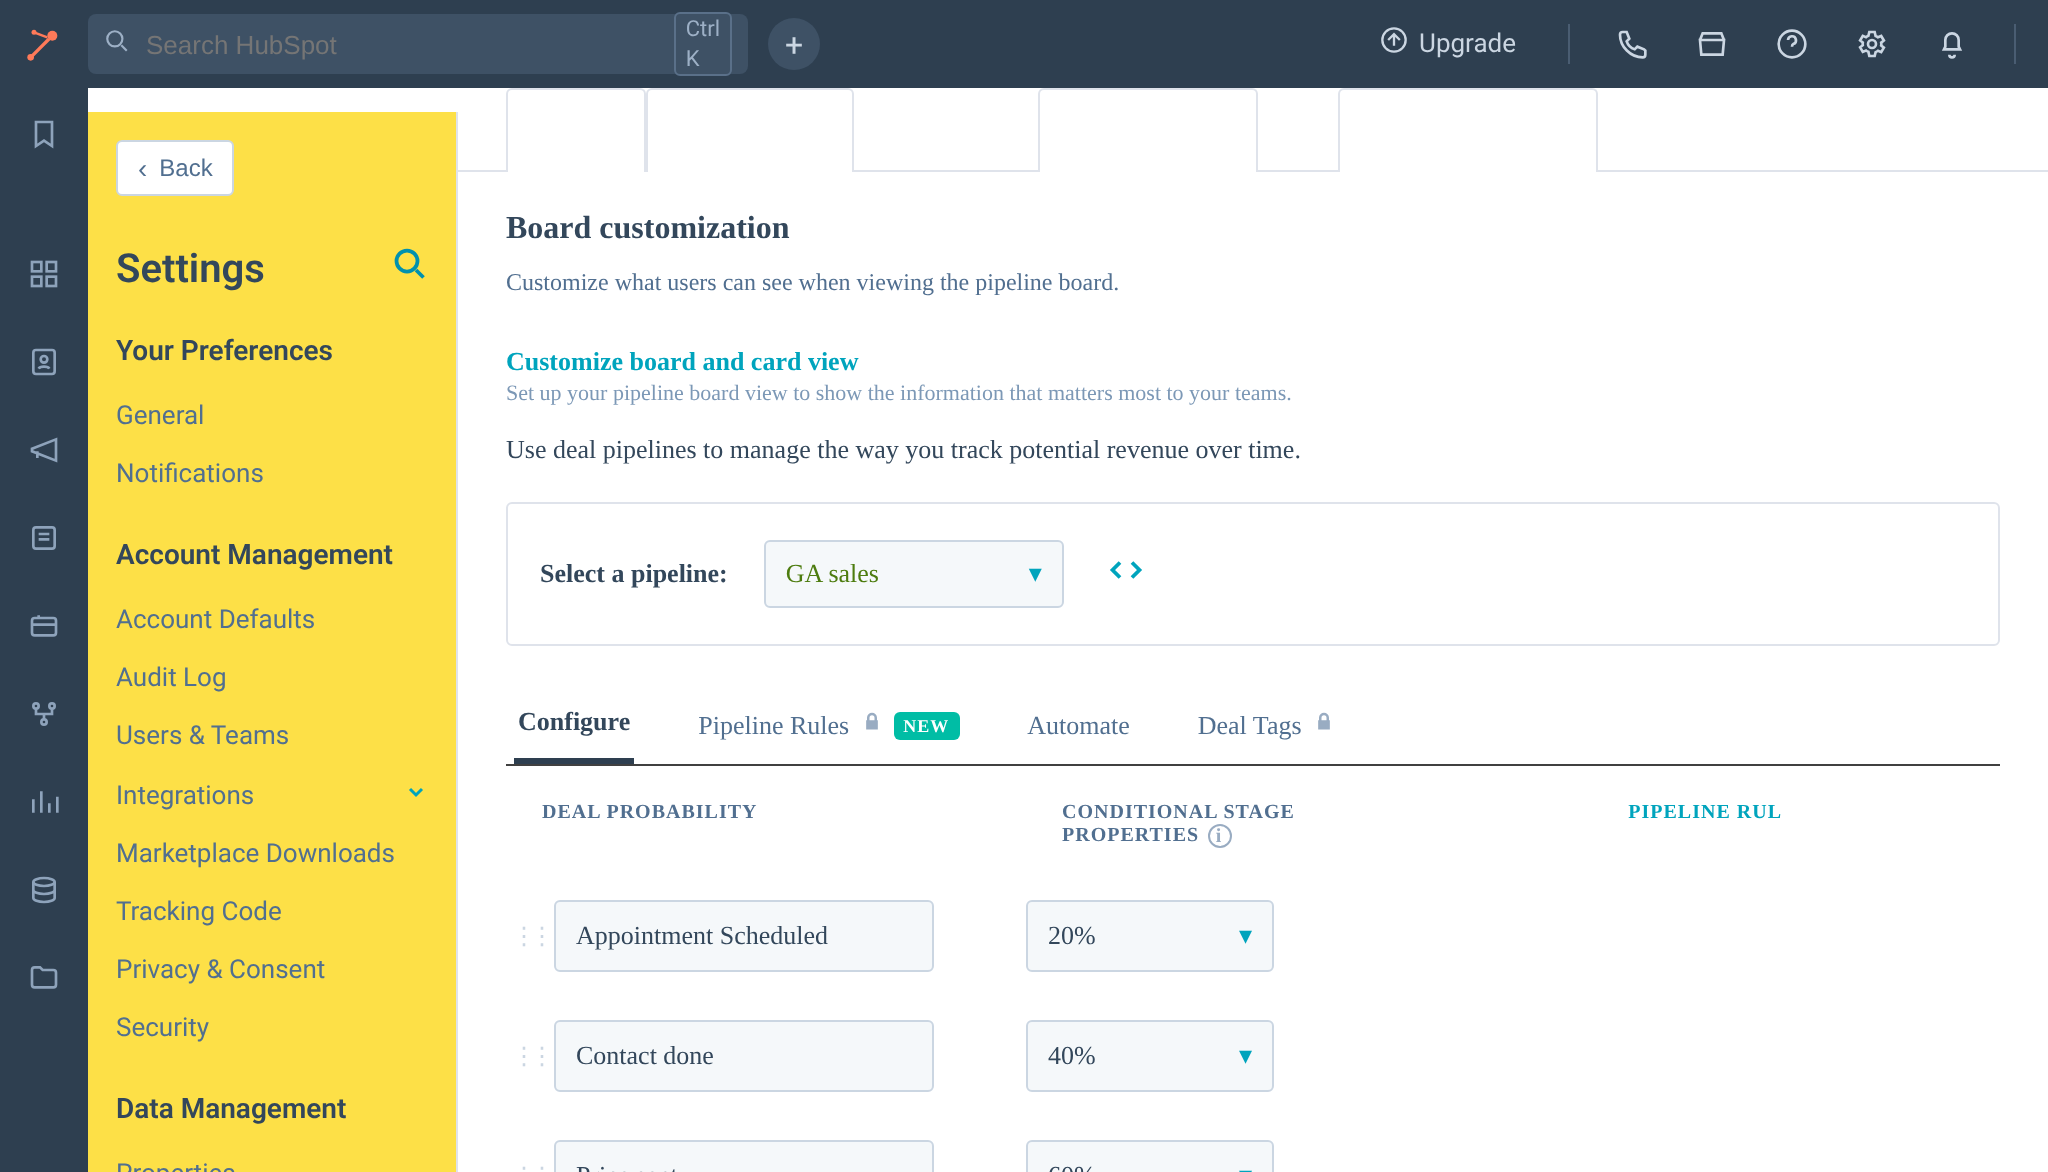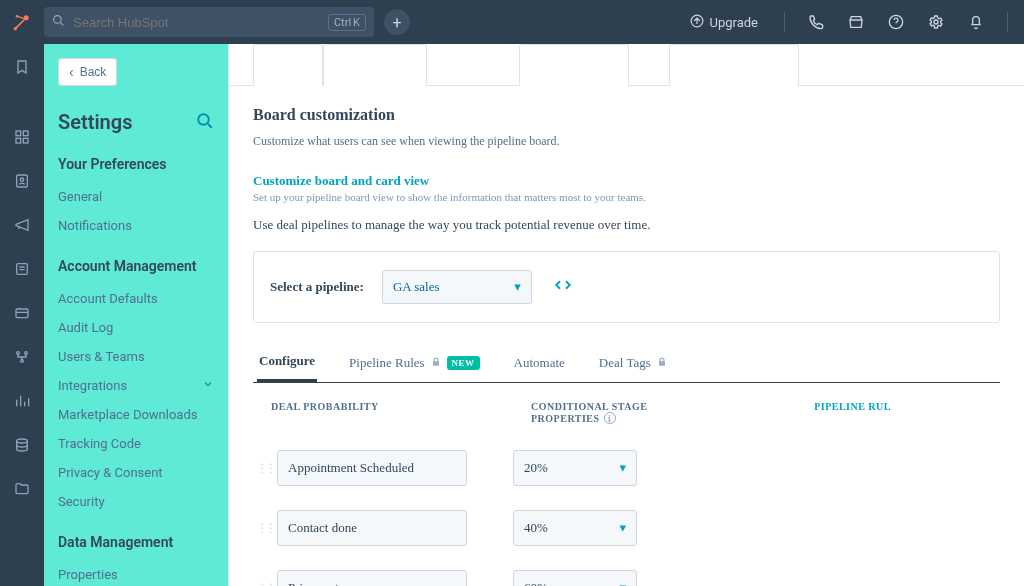--- a/index.html
+++ b/index.html
@@ -4,52 +4,52 @@
 <style>
 * { box-sizing: border-box; margin: 0; padding: 0; }
 html, body { width: 1024px; height: 586px; overflow: hidden; font-family: -apple-system, BlinkMacSystemFont, "Segoe UI", Roboto, Arial, sans-serif; font-size: 13px; color: #33475b; }
 body { display: flex; flex-direction: column; }
 
 
 .topbar { height: 44px; background: #2e3f50; display: flex; align-items: center; padding: 0 10px; gap: 10px; flex-shrink: 0; }
 .logo { width: 24px; height: 24px; display: flex; align-items: center; justify-content: center; }
 .search-wrapper { background: #3e5165; border-radius: 4px; height: 30px; width: 330px; display: flex; align-items: center; padding: 12px 8px; gap: 8px; color: #9db0c6; }
 .search-input { flex: 1; background: transparent; border: none; color: #cbd6e2; font-size: 13px; outline: none; }
-.kbd { border: 1px solid #5a7089; border-radius: 3px; padding: 1px 5px; font-size: 11px; color: #9db0c6; display: flex; gap: 2px; }
+.kbd { border: 1px solid #5a7089; border-radius: 3px; padding: 1px 5px; font-size: 11px; color: #9db0c6; display: flex; gap: 2px; flex-direction: column; }
 .plus-circle { width: 26px; height: 26px; border-radius: 50%; background: #3e5165; display: flex; align-items: center; justify-content: center; color: #cbd6e2; font-size: 16px; cursor: pointer; }
 .top-spacer { flex: 1; }
 .top-icon { width: 30px; height: 30px; display: flex; align-items: center; justify-content: center; color: #cbd6e2; cursor: pointer; }
 .upgrade { color: #cbd6e2; display: flex; gap: 6px; align-items: center; font-size: 13px; padding: 0 10px; cursor: pointer; }
 .top-divider { width: 1px; height: 20px; background: #4a5d72; margin: 0 6px; }
 
 
 .below-top { flex: 1; display: flex; min-height: 0; }
 .icon-rail { width: 44px; background: #2e3f50; display: flex; flex-direction: column; align-items: center; padding-top: 8px; gap: 14px; flex-shrink:0; }
 .rail-icon { width: 30px; height: 30px; display: flex; align-items: center; justify-content: center; color: #8ea3bb; cursor: pointer; }
 
-.sidebar { width: 185px; background: #5eead4; border-right: 1px solid #dfe3eb; padding: 14px 14px 0 14px; overflow-y: auto; flex-shrink:0; position: relative; }
+.sidebar { width: 185px; background: #fde047; border-right: 1px solid #dfe3eb; padding: 14px 14px 0 14px; overflow-y: auto; flex-shrink:0; position: relative; margin-top: 12px; }
 .back-btn { border: 1px solid #cbd6e2; border-radius: 3px; padding: 5px 10px; font-size: 12px; color: #516f90; background: #fff; display: inline-flex; align-items: center; gap: 6px; cursor: pointer; }
 .settings-row { display: flex; align-items: center; justify-content: space-between; margin-top: 24px; margin-bottom: 22px; }
 .settings-title { font-size: 20px; font-weight: 600; color: #33475b; }
 .section-head { font-size: 14px; font-weight: 600; color: #33475b; margin-top: 18px; margin-bottom: 10px; }
 .side-item { font-size: 13px; color: #516f90; padding: 7px 0; cursor: pointer; display: flex; align-items: center; justify-content: space-between; }
 
 .main { flex: 1; overflow: auto; background: #fff; padding: 0 0 20px 0; font-family: Liberation Serif, serif; }
 .fake-tabs-top { height: 42px; border-bottom: 1px solid #dfe3eb; position: relative; }
 .fake-card { position: absolute; top: 0; border: 1px solid #dfe3eb; border-bottom: none; height: 42px; border-radius: 3px 3px 0 0; background: #fff; }
 .content { padding: 20px 24px 0 24px; }
 .h2 { font-size: 16px; font-weight: 600; margin-bottom: 10px; }
 .desc { font-size: 12px; color: #516f90; margin-bottom: 24px; }
 .link-bold { color: #00a4bd; font-weight: 600; font-size: 13px; cursor: pointer; }
 .sub-desc { font-size: 11px; color: #7c98b6; margin-top: 2px; margin-bottom: 14px; }
 .desc2 { font-size: 13px; color: #33475b; margin-bottom: 18px; }
 
 .pipeline-box { border: 1px solid #dfe3eb; border-radius: 3px; padding: 18px 16px; display: flex; align-items: center; gap: 18px; margin-bottom: 20px; }
 .pipe-label { font-weight: 700; font-size: 13px; }
-.select { border: 1px solid #cbd6e2; border-radius: 3px; background: #f5f8fa; height: 34px; display: flex; align-items: center; padding: 0 10px; gap: 10px; cursor: pointer; font-size: 13px; color: #0369a1; min-width: 150px; justify-content: space-between; }
+.select { border: 1px solid #cbd6e2; border-radius: 3px; background: #f5f8fa; height: 34px; display: flex; align-items: center; padding: 0 10px; gap: 10px; cursor: pointer; font-size: 13px; color: #4d7c0f; min-width: 150px; justify-content: space-between; }
 .select .chev { color: #00a4bd; }
 .code-ic { color: #00a4bd; font-size: 16px; padding: 4px; cursor: pointer; }
 
 .tabs { display: flex; gap: 30px; border-bottom: 1px solid #404040; padding: 0 4px; }
 .tab { padding: 10px 2px; font-size: 13px; color: #516f90; cursor: pointer; display: flex; align-items: center; gap: 6px; }
 .tab.active { color: #33475b; font-weight: 600; border-bottom: 3px solid #2e3f50; }
 .badge-new { background: #00bda5; color: #fff; font-size: 9px; font-weight: 700; padding: 2px 5px; border-radius: 3px; letter-spacing: 0.5px; }
 .lock { color: #99acc2; font-size: 11px; }
 
 .stage-table { margin-top: 4px; }

